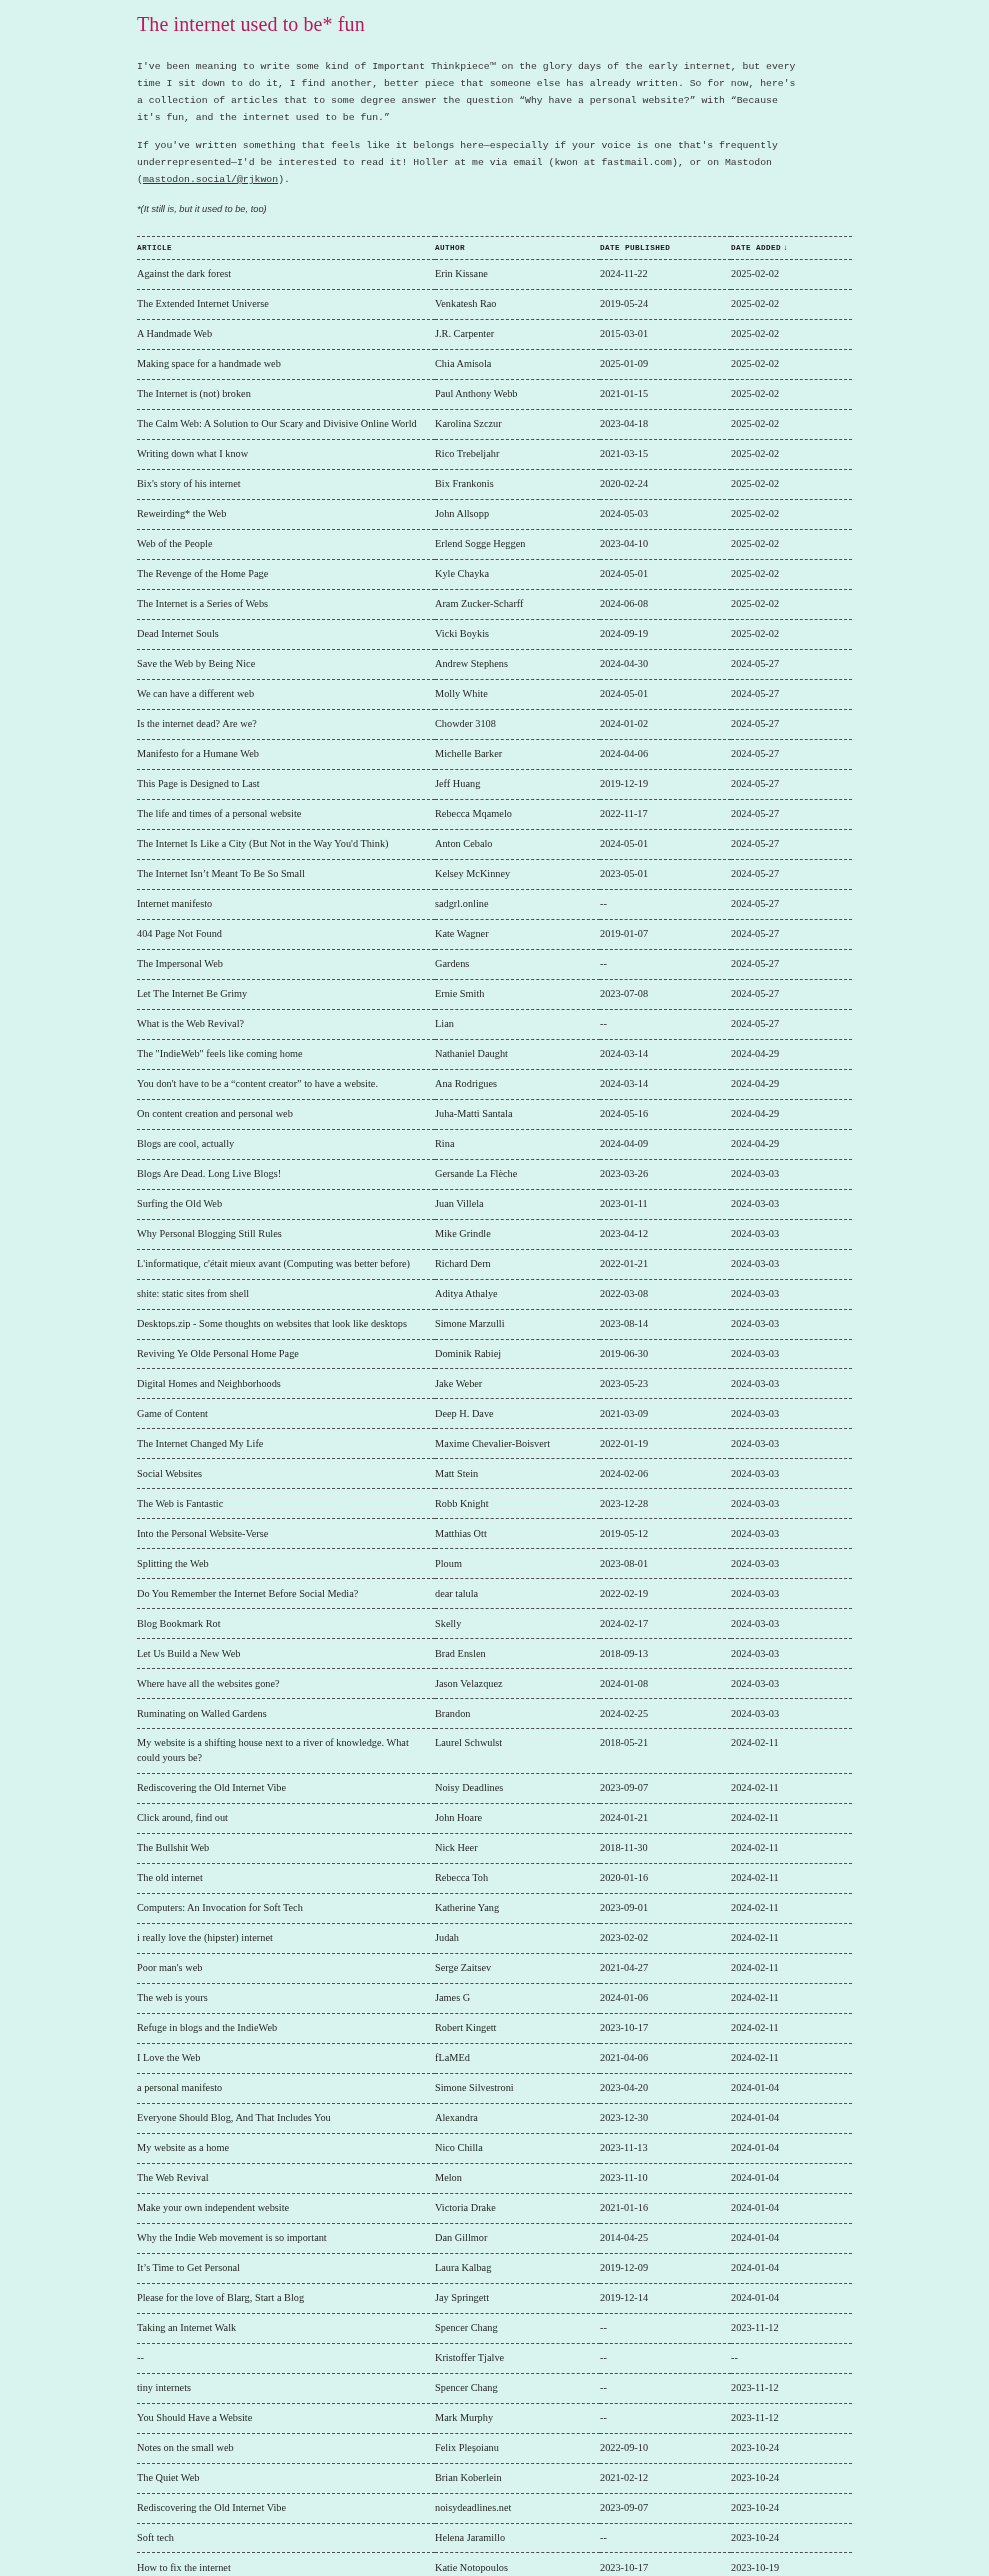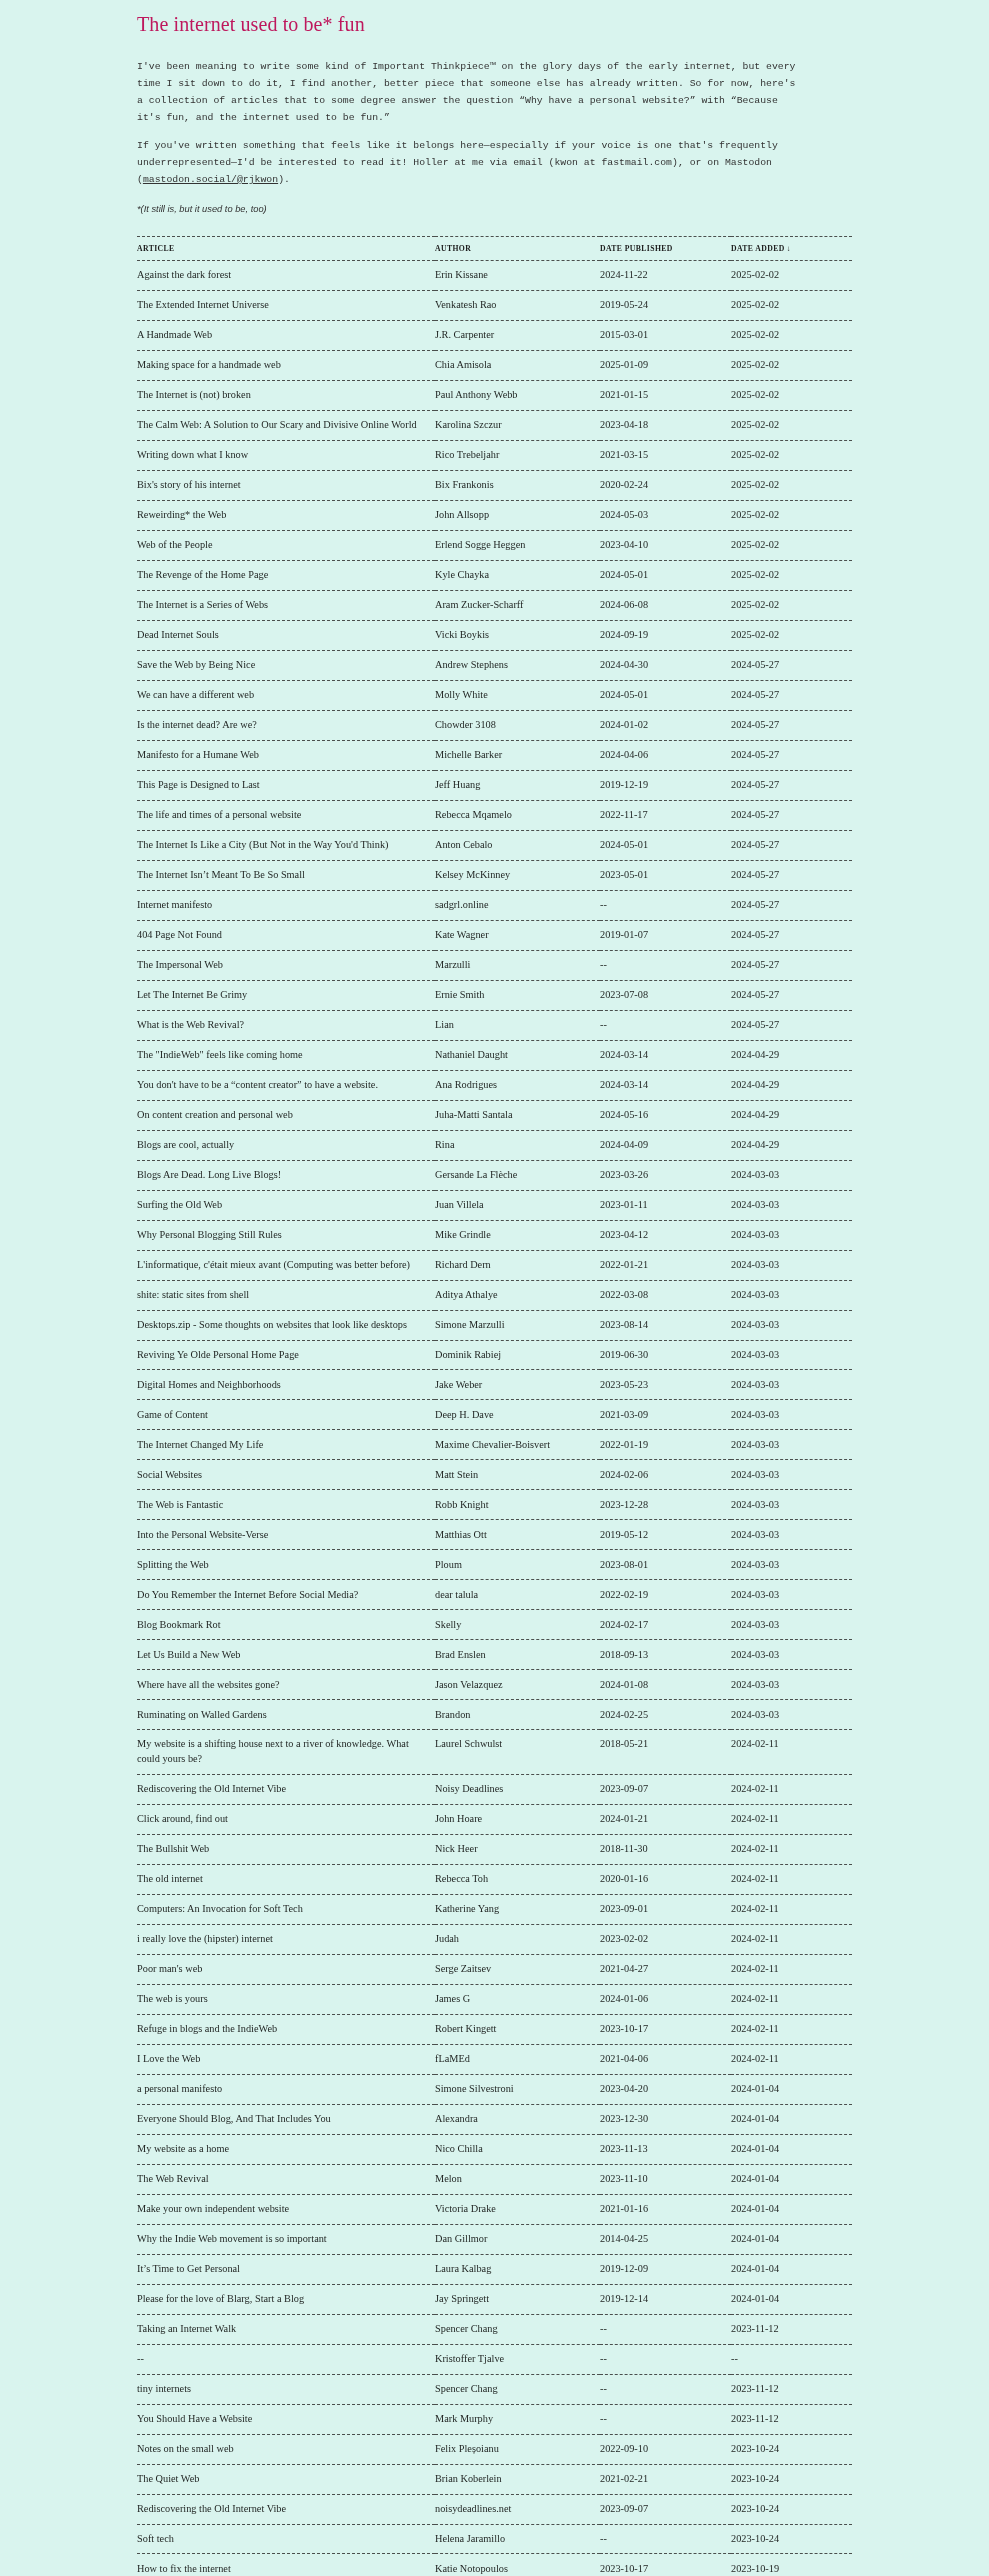--- a/index.html
+++ b/index.html
@@ -42,21 +42,21 @@
     text-decoration: underline;
     cursor: pointer;
   }
   table.articles {
     width: 100%;
     border-collapse: collapse;
     margin-top: 21.6px;
     font-family: "Liberation Serif", serif;
   }
   table.articles th {
-    font-family: Liberation Serif, serif;
+    font-family: Liberation Mono, monospace;
     font-size: 7.7px;
     font-weight: bold;
     letter-spacing: 0.4px;
     text-transform: uppercase;
     text-align: left;
     color: #1b1b1b;
     padding: 7.7px 12.4px 6.7px 0;
     border-top: 0.5px dashed #4a4f4d;
     border-bottom: 0.5px dashed #4a4f4d;
     cursor: pointer;
@@ -238,21 +238,21 @@
         <td class="col-added">2024-05-27</td>
       </tr>
         <tr>
         <td class="col-article"><a class="article-link">404 Page Not Found</a></td>
         <td class="col-author">Kate Wagner</td>
         <td class="col-published">2019-01-07</td>
         <td class="col-added">2024-05-27</td>
       </tr>
         <tr>
         <td class="col-article"><a class="article-link">The Impersonal Web</a></td>
-        <td class="col-author">Marzulli</td>
+        <td class="col-author">Gardens</td>
         <td class="col-published">--</td>
         <td class="col-added">2024-05-27</td>
       </tr>
         <tr>
         <td class="col-article"><a class="article-link">Let The Internet Be Grimy</a></td>
         <td class="col-author">Ernie Smith</td>
         <td class="col-published">2023-07-08</td>
         <td class="col-added">2024-05-27</td>
       </tr>
         <tr>
@@ -539,21 +539,21 @@
       </tr>
         <tr>
         <td class="col-article"><a class="article-link">Notes on the small web</a></td>
         <td class="col-author">Felix Pleșoianu</td>
         <td class="col-published">2022-09-10</td>
         <td class="col-added">2023-10-24</td>
       </tr>
         <tr>
         <td class="col-article"><a class="article-link">The Quiet Web</a></td>
         <td class="col-author">Brian Koberlein</td>
-        <td class="col-published">2021-02-21</td>
+        <td class="col-published">2021-02-12</td>
         <td class="col-added">2023-10-24</td>
       </tr>
         <tr>
         <td class="col-article"><a class="article-link">Rediscovering the Old Internet Vibe</a></td>
         <td class="col-author">noisydeadlines.net</td>
         <td class="col-published">2023-09-07</td>
         <td class="col-added">2023-10-24</td>
       </tr>
         <tr>
         <td class="col-article"><a class="article-link">Soft tech</a></td>

